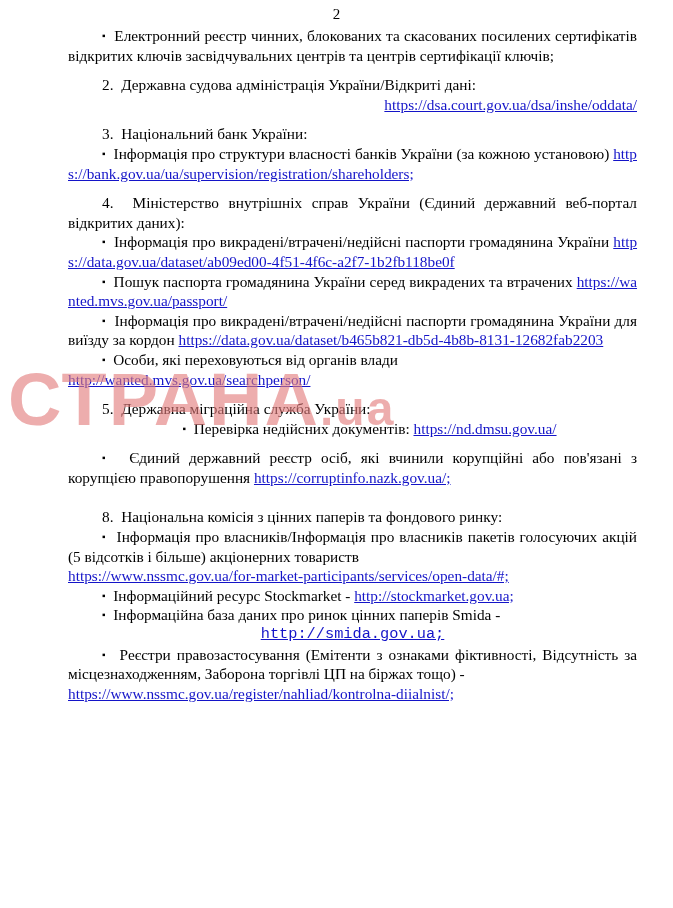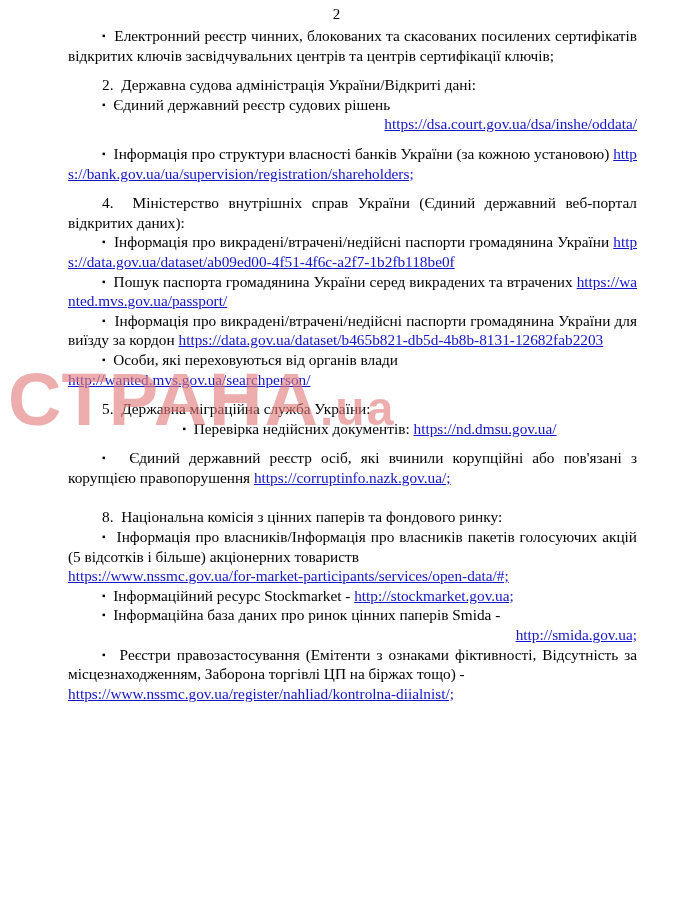--- a/index.html
+++ b/index.html
@@ -100,25 +100,25 @@
   </div>
 
   <div class="content">
 
     <p class="bullet"><span class="sq">▪</span>&nbsp;&nbsp;<span>Електронний реєстр чинних, блокованих та скасованих посилених сертифікатів відкритих ключів засвідчувальних центрів та центрів сертифікації ключів;</span></p>
 
     <div class="gap"></div>
 
     <p class="num"><span>2.</span>&nbsp;&nbsp;<span>Державна судова адміністрація України/Відкриті дані:</span></p>
 
-    <p class="bullet" style="text-align: justify;"><span class="sq">▪</span>&nbsp;&nbsp;<span>Єдиний державний реєстр судових рішень</span></p>
     <p style="text-align: right;"><a class="lnk" href="#">https://dsa.court.gov.ua/dsa/inshe/oddata/</a></p>
 
     <div class="gap"></div>
 
+    <p class="num"><span>3.</span>&nbsp;&nbsp;<span>Національний банк України:</span></p>
 
     <p class="bullet"><span class="sq">▪</span>&nbsp;&nbsp;<span>Інформація про структури власності банків України (за кожною установою)</span> <a class="lnk" href="#">https://bank.gov.ua/ua/supervision/registration/shareholders;</a></p>
 
     <div class="gap"></div>
 
     <p class="num"><span>4.</span>&nbsp;&nbsp;<span>Міністерство внутрішніх справ України (Єдиний державний веб-портал відкритих даних):</span></p>
 
     <p class="bullet"><span class="sq">▪</span>&nbsp;&nbsp;<span>Інформація про викрадені/втрачені/недійсні паспорти громадянина України</span> <a class="lnk" href="#">https://data.gov.ua/dataset/ab09ed00-4f51-4f6c-a2f7-1b2fb118be0f</a></p>
 
     <p class="bullet"><span class="sq">▪</span>&nbsp;&nbsp;<span>Пошук паспорта громадянина України серед викрадених та втрачених</span> <a class="lnk" href="#">https://wanted.mvs.gov.ua/passport/</a></p>
@@ -145,19 +145,19 @@
     <div class="gap"></div>
 
     <p class="num"><span>8.</span>&nbsp;&nbsp;<span>Національна комісія з цінних паперів та фондового ринку:</span></p>
 
     <p class="bullet"><span class="sq">▪</span>&nbsp;&nbsp;<span>Інформація про власників/Інформація про власників пакетів голосуючих акцій (5 відсотків і більше) акціонерних товариств</span></p>
     <p style="text-align: left;"><a class="lnk" href="#">https://www.nssmc.gov.ua/for-market-participants/services/open-data/#;</a></p>
 
     <p class="bullet" style="text-align:left;"><span class="sq">▪</span>&nbsp;&nbsp;<span>Інформаційний ресурс Stockmarket -</span> <a class="lnk" href="#">http://stockmarket.gov.ua;</a></p>
 
     <p class="bullet"><span class="sq">▪</span>&nbsp;&nbsp;<span>Інформаційна база даних про ринок цінних паперів Smida -</span></p>
-    <p style="text-align: right;"><a class="lnk" href="#">http://smida.gov.ua;</a></p>
+    <p style="text-align: center; font-family: Liberation Mono, monospace;"><a class="lnk" href="#">http://smida.gov.ua;</a></p>
 
     <p class="bullet"><span class="sq">▪</span>&nbsp;&nbsp;<span>Реєстри правозастосування (Емітенти з ознаками фіктивності, Відсутність за місцезнаходженням, Заборона торгівлі ЦП на біржах тощо) -</span></p>
     <p style="text-align: left;"><a class="lnk" href="#">https://www.nssmc.gov.ua/register/nahliad/kontrolna-diialnist/;</a></p>
 
   </div>
 </div>
 
 </body></html>

